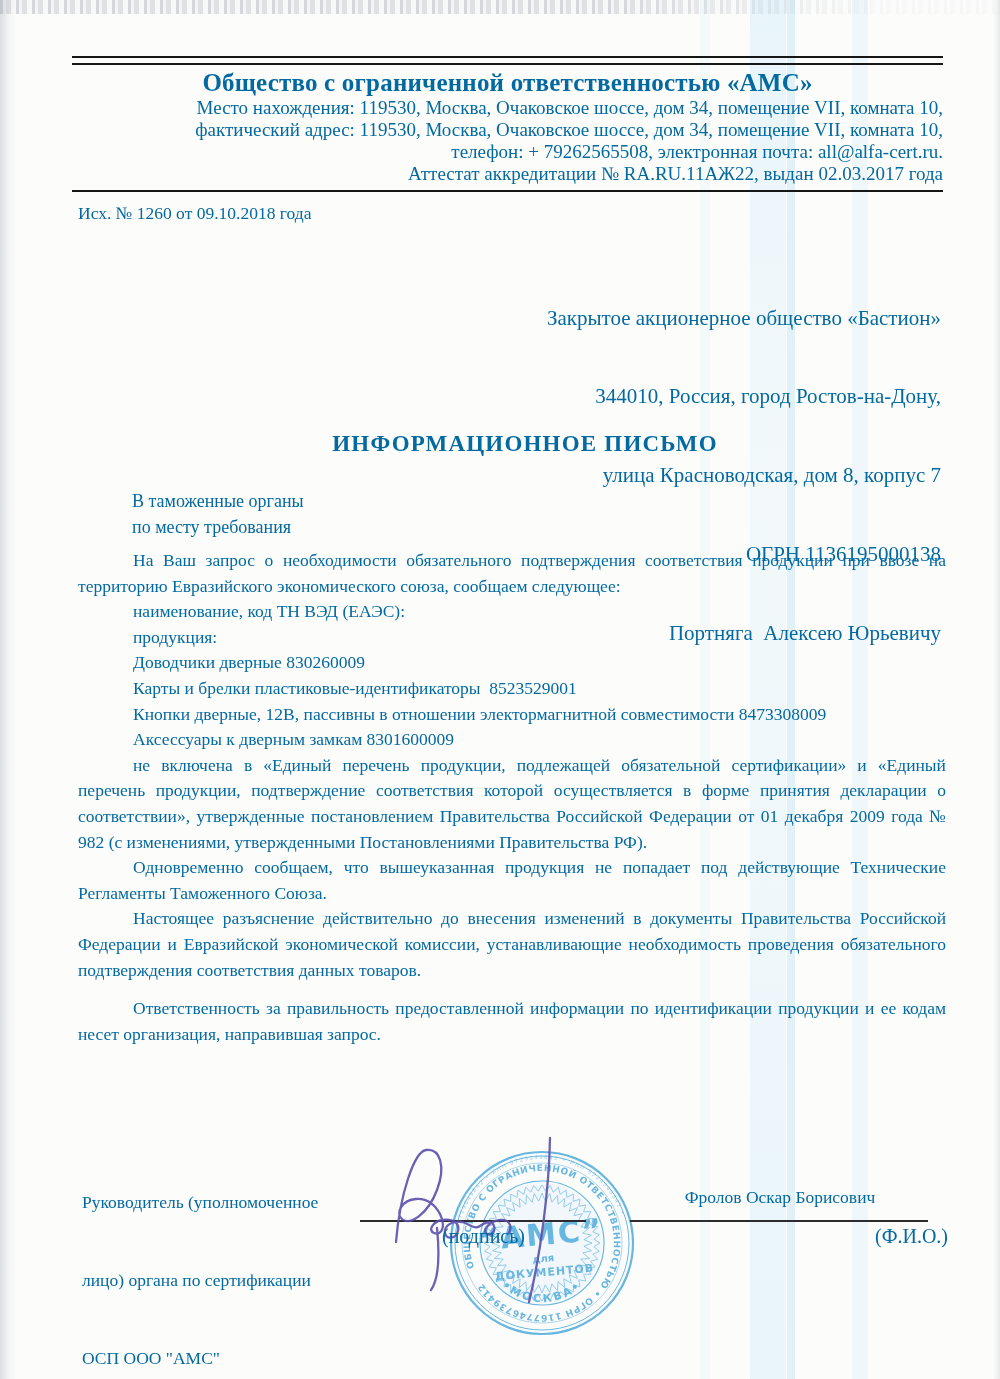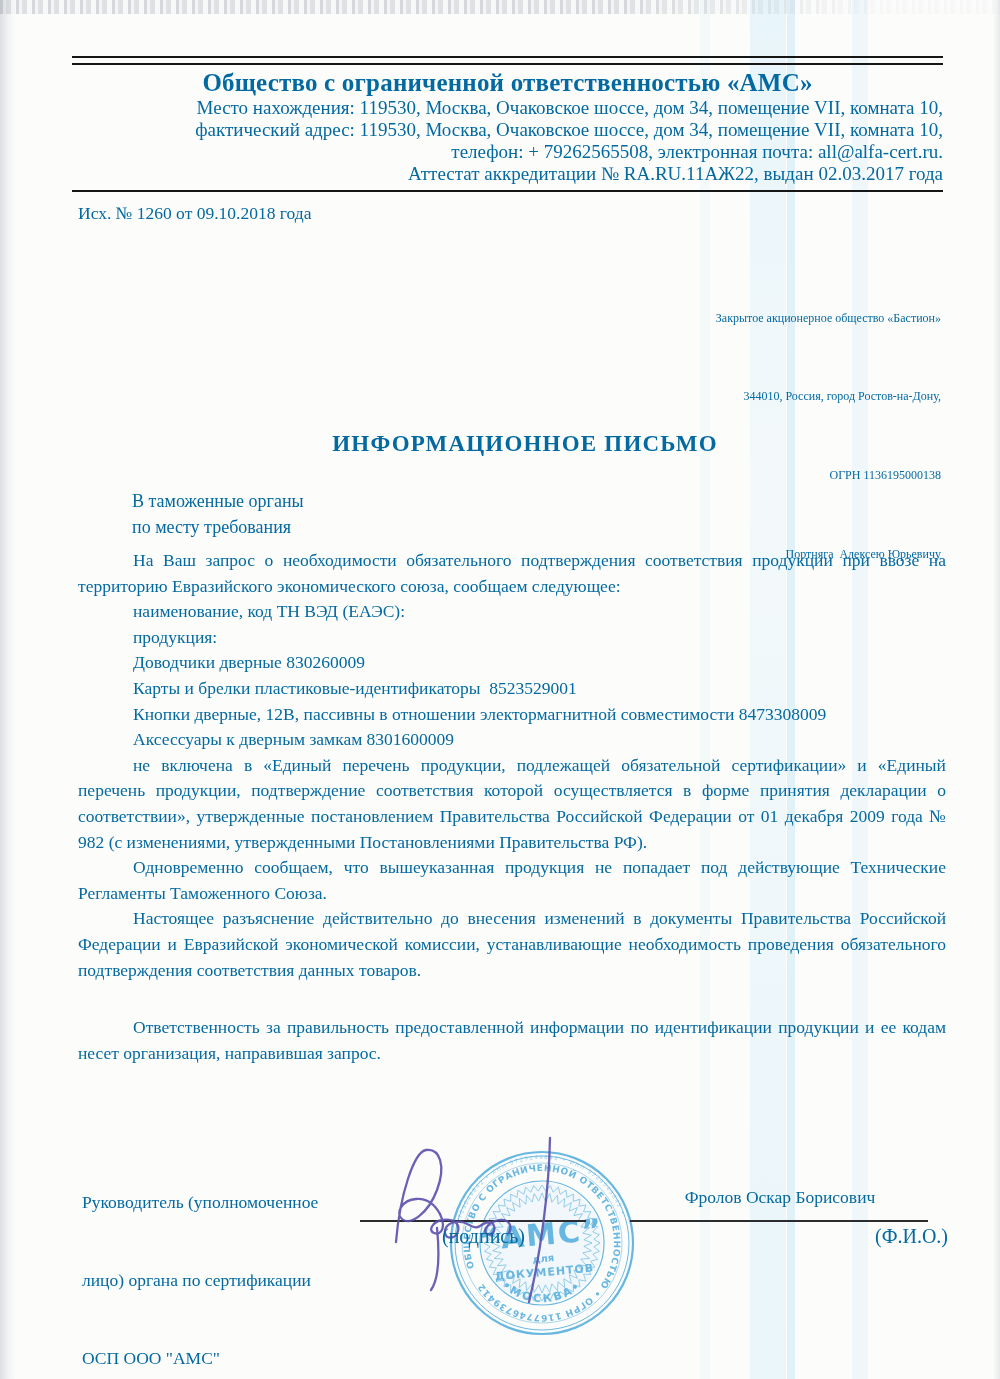--- a/index.html
+++ b/index.html
@@ -30,31 +30,31 @@
   .edge-right{position:absolute; top:0; bottom:0; right:0; width:7px;
     background:linear-gradient(270deg, rgba(150,156,166,.20), transparent);}
   
   .letterhead{position:absolute; left:72px; top:56px; width:871px; text-align:center;}
   .rule-top{height:5px; border-top:2px solid #161616; border-bottom:2.5px solid #161616;}
   .rule-bottom{height:0; border-top:2.5px solid #161616; margin-top:5px;}
   .lh-title{font-size:25px; font-weight:bold; letter-spacing:.2px; margin-top:4px;}
   .lh-line{font-size:19px; line-height:22px; white-space:pre-wrap;text-align:right;}
   
   .ref{position:absolute; left:78px; top:203px; font-size:17.5px;}
-  .recipient{position:absolute; right:59px; top:252px; text-align:right; font-size:12px; line-height:26.3px; white-space:pre-wrap;}
+  .recipient{position:absolute; right:59px; top:252px; text-align:right; font-size:21px; line-height:26.3px; white-space:pre-wrap;}
   
   .subject{position:absolute; left:120px; top:431px; width:810px; text-align:center;
            font-size:23px; font-weight:bold; letter-spacing:1.2px;}
   .addressee{position:absolute; left:132px; top:489px; font-size:18px; line-height:25.6px;}
   
   .body-text{position:absolute; left:78px; top:548px; width:868px;
              font-size:17.5px; line-height:25.6px; text-align:justify;}
   .body-text p{margin:0; text-indent:55px;}
   .body-text .line{text-indent:0; padding-left:55px; text-align:left; white-space:pre-wrap;}
-  .body-text .gap{margin-top:32px;}
+  .body-text .gap{margin-top:13px;}
   
   .sig-left{position:absolute; left:82px; top:1137px; width:310px; font-size:17.5px; line-height:26px; white-space:pre-wrap; z-index:5;}
   .sig-line{position:absolute; height:0; border-top:2px solid #2c2c2e; z-index:3;}
   .line-sign{left:360px; top:1220px; width:226px;}
   .line-name{left:630px; top:1220px; width:298px;}
   .cap{position:absolute; font-size:20px; text-align:right; z-index:5;}
   .cap-sign{left:395px; top:1225px; width:130px;}
   .cap-name{left:630px; top:1225px; width:298px;margin-left:20px;}
   .signer-name{position:absolute; left:630px; top:1187px; width:300px; text-align:center; font-size:17.5px; z-index:5;}
   
@@ -84,20 +84,21 @@
     <div class="lh-line">телефон: + 79262565508, электронная почта: all@alfa-cert.ru.</div>
     <div class="lh-line">Аттестат аккредитации № RA.RU.11АЖ22, выдан 02.03.2017 года</div>
     <div class="rule-bottom"></div>
   </div>
 
   <div class="ref">Исх. № 1260 от 09.10.2018 года</div>
 
   <div class="recipient">
     <div>Закрытое акционерное общество «Бастион»</div>
     <div>344010, Россия, город Ростов-на-Дону,</div>
+    <div>улица Красноводская, дом 8, корпус 7</div>
     <div>ОГРН 1136195000138</div>
     <div>Портняга  Алексею Юрьевичу</div>
   </div>
 
   <div class="subject">ИНФОРМАЦИОННОЕ ПИСЬМО</div>
 
   <div class="addressee">
     <div>В таможенные органы</div>
     <div>по месту требования</div>
   </div>

